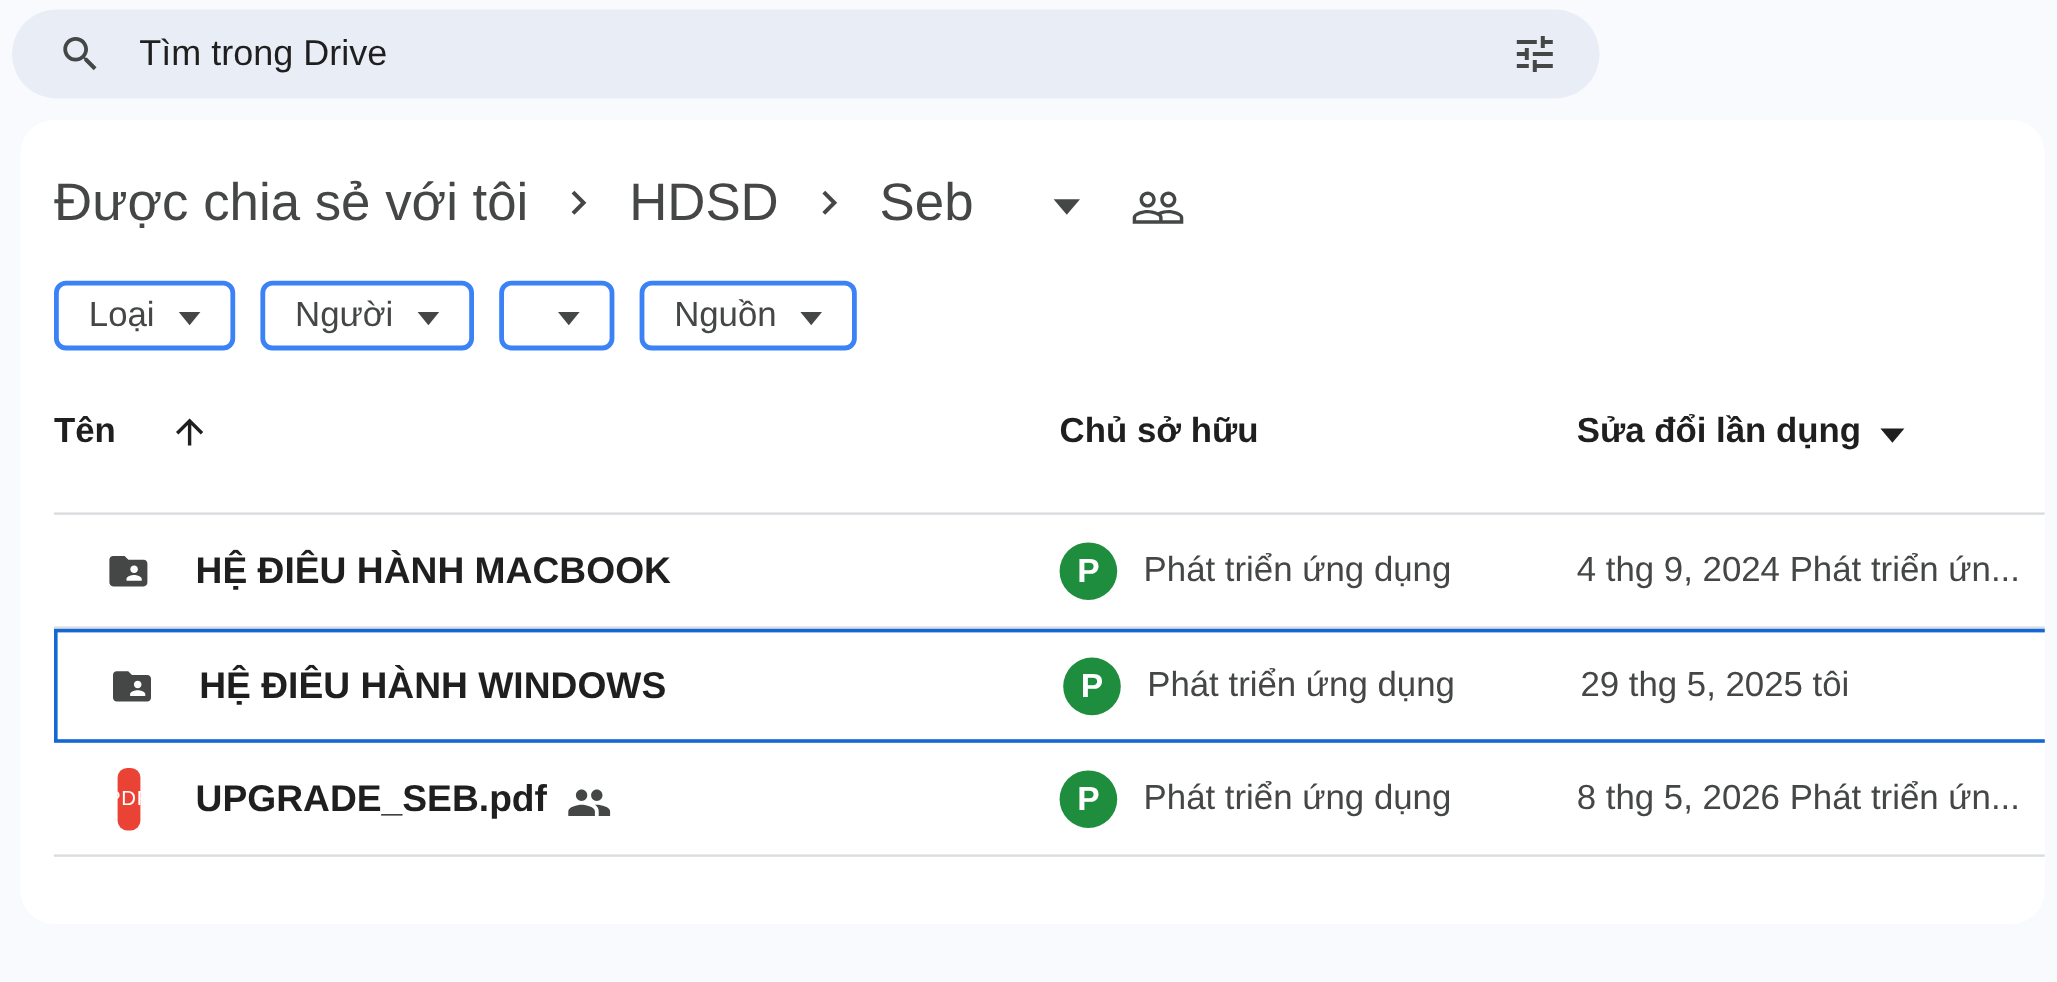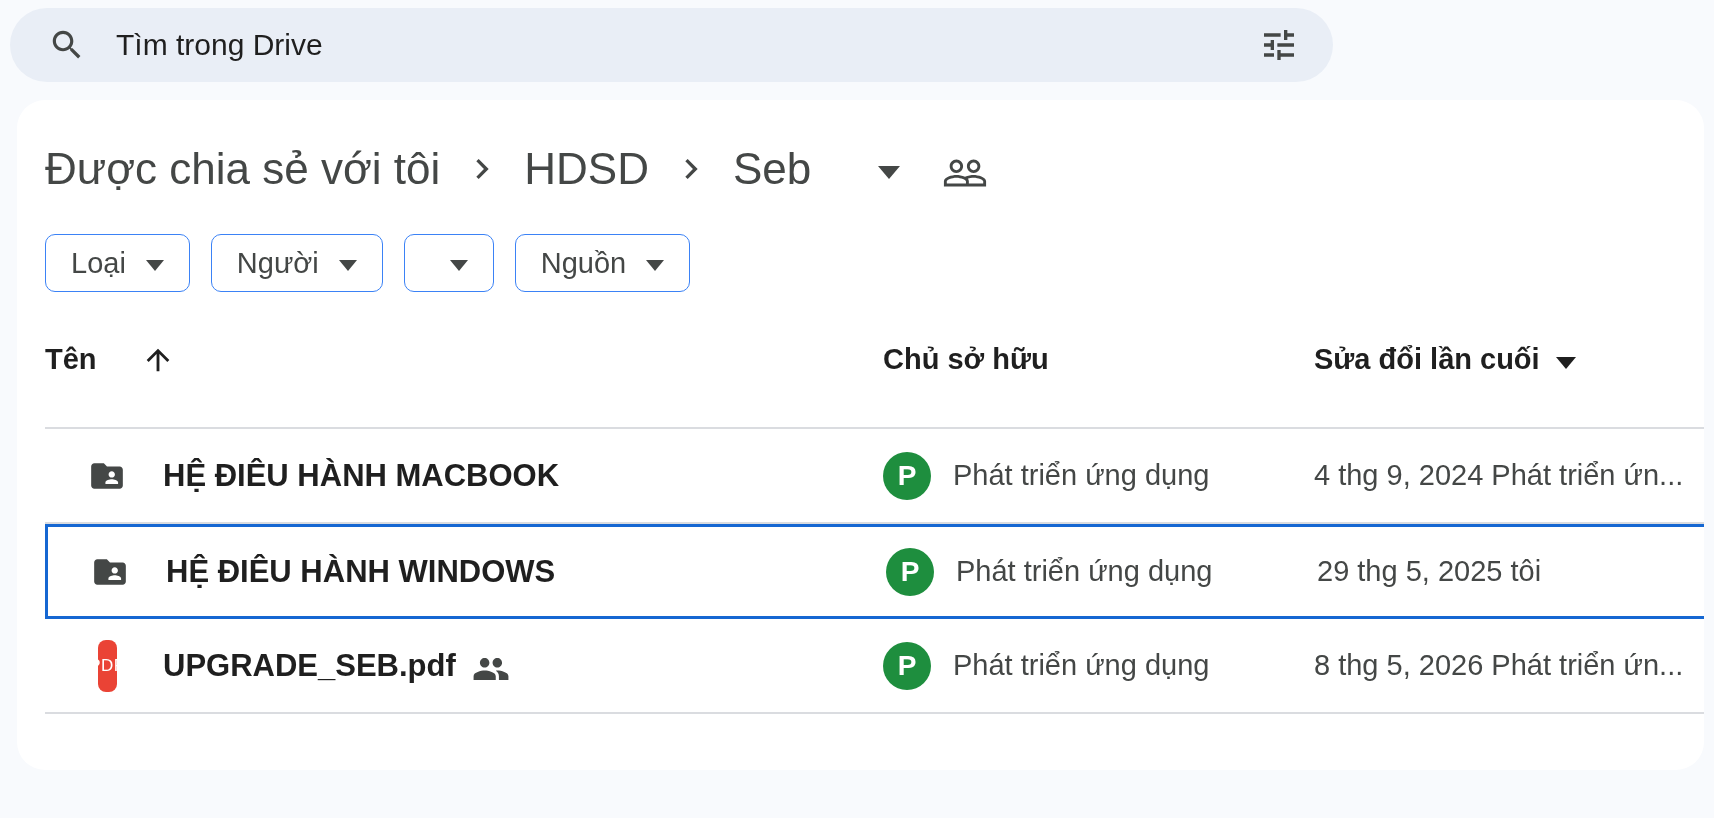--- a/index.html
+++ b/index.html
@@ -47,21 +47,21 @@
     width:0; height:0; display:inline-block;
     border-left:11px solid transparent; border-right:11px solid transparent;
     border-top:13px solid #444746; margin-left:24px; margin-top:6px;
   }
   .bc-people { width:46px; height:46px; fill:#444746; margin-left:42px; margin-top:8px; }
 
   
   .chips { margin-top:38px; display:flex; gap:21px; }
   .chip {
     height:58px; background:#fff;
-    border:1px solid #3b82f6; border-radius:10px;
+    border:4px solid #3b82f6; border-radius:10px;
     display:flex; align-items:center; padding:0 25px;
     font-size:29px; color:#444746; cursor:pointer; white-space:nowrap;
   }
   .chip .tri {
     width:0; height:0; margin-left:20px; margin-top:4px;
     border-left:9px solid transparent; border-right:9px solid transparent;
     border-top:11px solid #444746;
   }
 
   
@@ -154,21 +154,21 @@
     <div class="hcell">
       <span>Tên</span>
       <svg class="sort-up" viewBox="0 0 24 24">
         <path d="M4 12l1.41 1.41L11 7.83V20h2V7.83l5.58 5.59L20 12l-8-8-8 8z"></path>
       </svg>
     </div>
     <div class="hcell">
       <span>Chủ sở hữu</span>
     </div>
     <div class="hcell">
-      <span>Sửa đổi lần cuối</span>
+      <span>Sửa đổi lần dụng</span>
       <span class="tri"></span>
     </div>
   </div>
 
   <div>
 
     <div class="cols row">
       <div class="cell-name">
         <span class="icon-box">
           <svg class="folder-icon" viewBox="0 0 24 24" fill-rule="evenodd">

